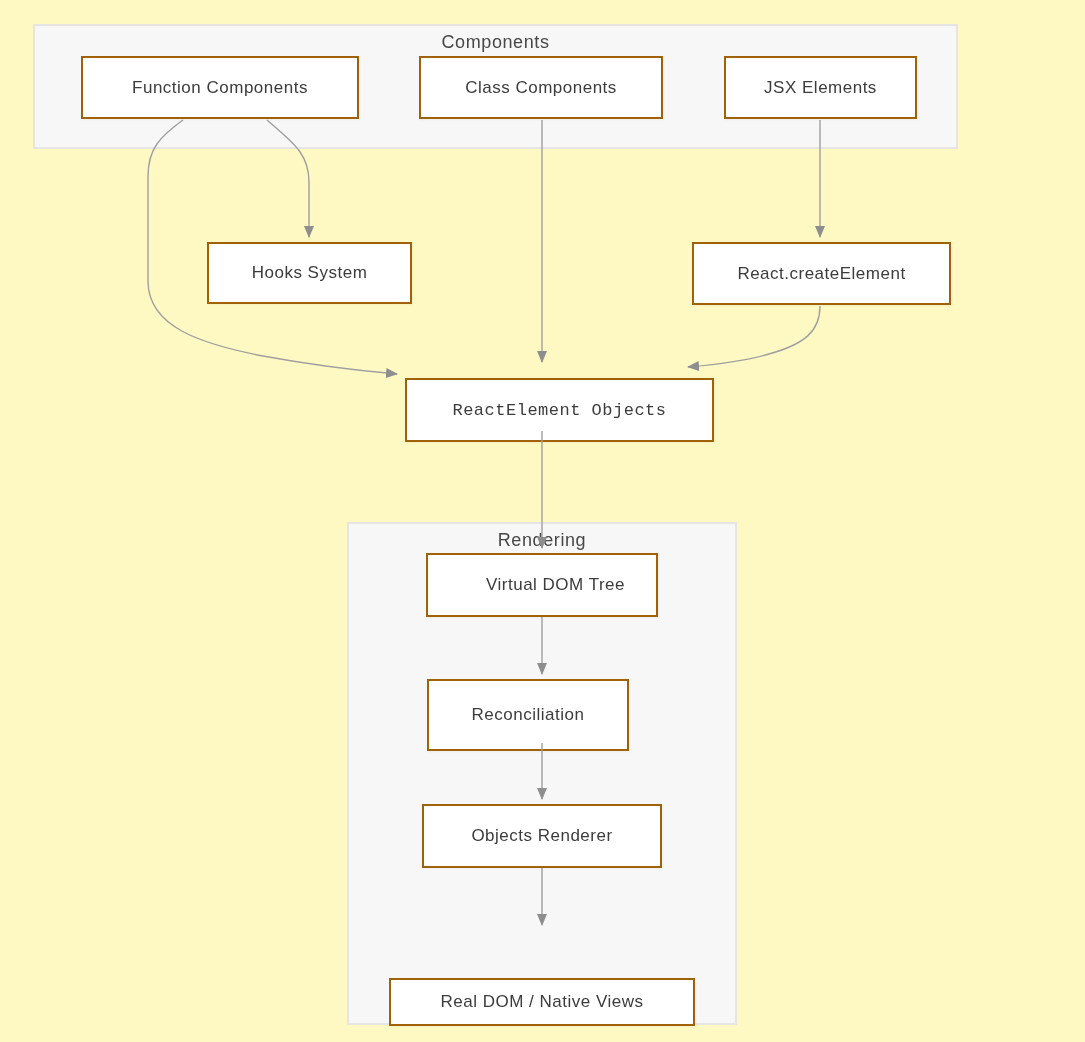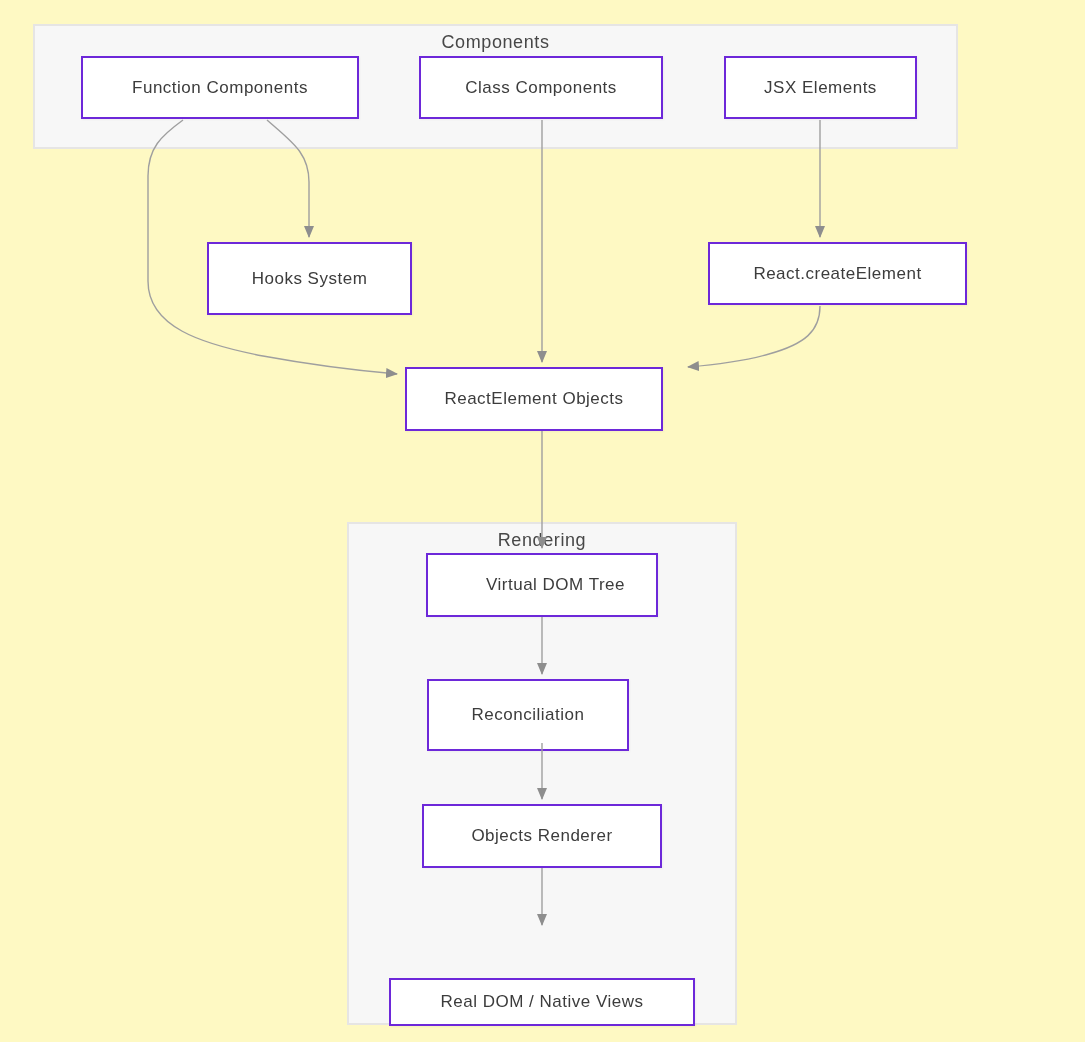--- a/index.html
+++ b/index.html
@@ -28,21 +28,21 @@
     right: 0;
     text-align: center;
     font-size: 18px;
     line-height: 22px;
     color: #474747;
     letter-spacing: 0.6px;
   }
   .node {
     position: absolute;
     background: #ffffff;
-    border: 2px solid #6d28d9;
+    border: 2px solid #a16207;
     box-sizing: border-box;
     display: flex;
     align-items: center;
     justify-content: center;
     font-size: 17px;
     color: #3c3c3c;
     letter-spacing: 0.5px;
     box-shadow: 1px 1px 2px rgba(0,0,0,0.04);
     white-space: nowrap;
     text-align: center;
@@ -74,25 +74,25 @@
   <div class="group" style="left:347px; top:522px; width:390px; height:503px;">
     <div class="group-title">Rendering</div>
   </div>
 
   <div class="node" style="left:81px; top:56px; width:278px; height:63px;">Function Components</div>
 
   <div class="node" style="left:419px; top:56px; width:244px; height:63px;">Class Components</div>
 
   <div class="node" style="left:724px; top:56px; width:193px; height:63px;">JSX Elements</div>
 
-  <div class="node" style="left:207px; top:242px; width:205px; height:73px;">Hooks System</div>
+  <div class="node" style="left:207px; top:242px; width:205px; height:62px;">Hooks System</div>
 
-  <div class="node" style="left:708px; top:242px; width:259px; height:63px;">React.createElement</div>
+  <div class="node" style="left:692px; top:242px; width:259px; height:63px;">React.createElement</div>
 
-  <div class="node" style="left:405px; top:367px; width:258px; height:64px;">ReactElement Objects</div>
+  <div class="node" style="left:405px; top:378px; width:309px; height:64px;font-family:Liberation Mono, monospace;">ReactElement Objects</div>
 
   <div class="node" style="left:426px; top:553px; width:232px; height:64px;padding-left:27px;">Virtual DOM Tree</div>
 
   <div class="node" style="left:427px; top:679px; width:202px; height:72px;">Reconciliation</div>
 
   <div class="node" style="left:422px; top:804px; width:240px; height:64px;">Objects Renderer</div>
 
   <div class="node" style="left:389px; top:930px; width:306px; height:48px;margin-top:48px;">Real DOM / Native Views</div>
 
   <svg class="edges" viewBox="0 0 1085 1042">

